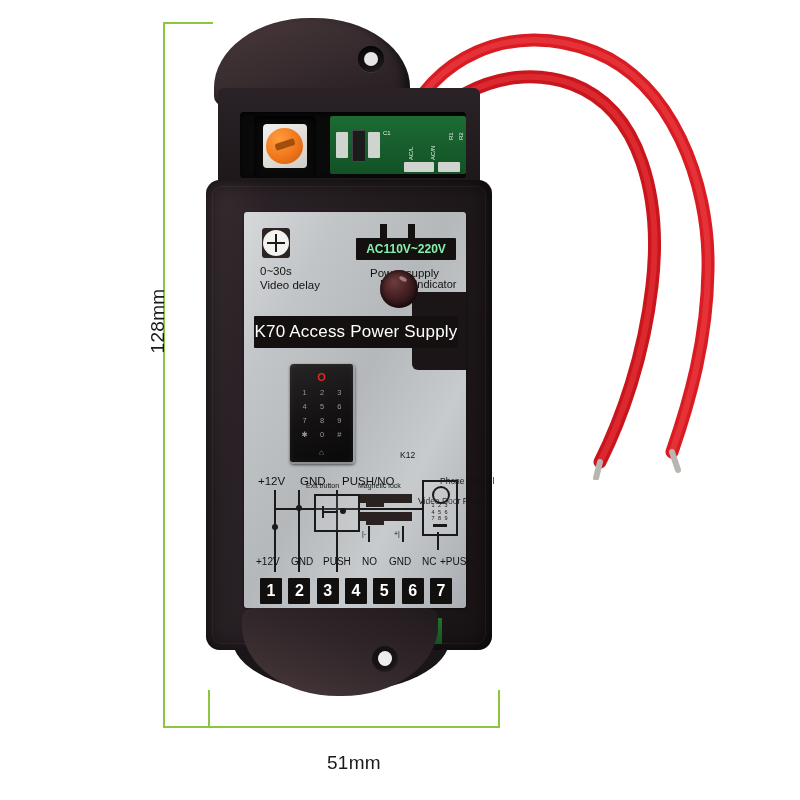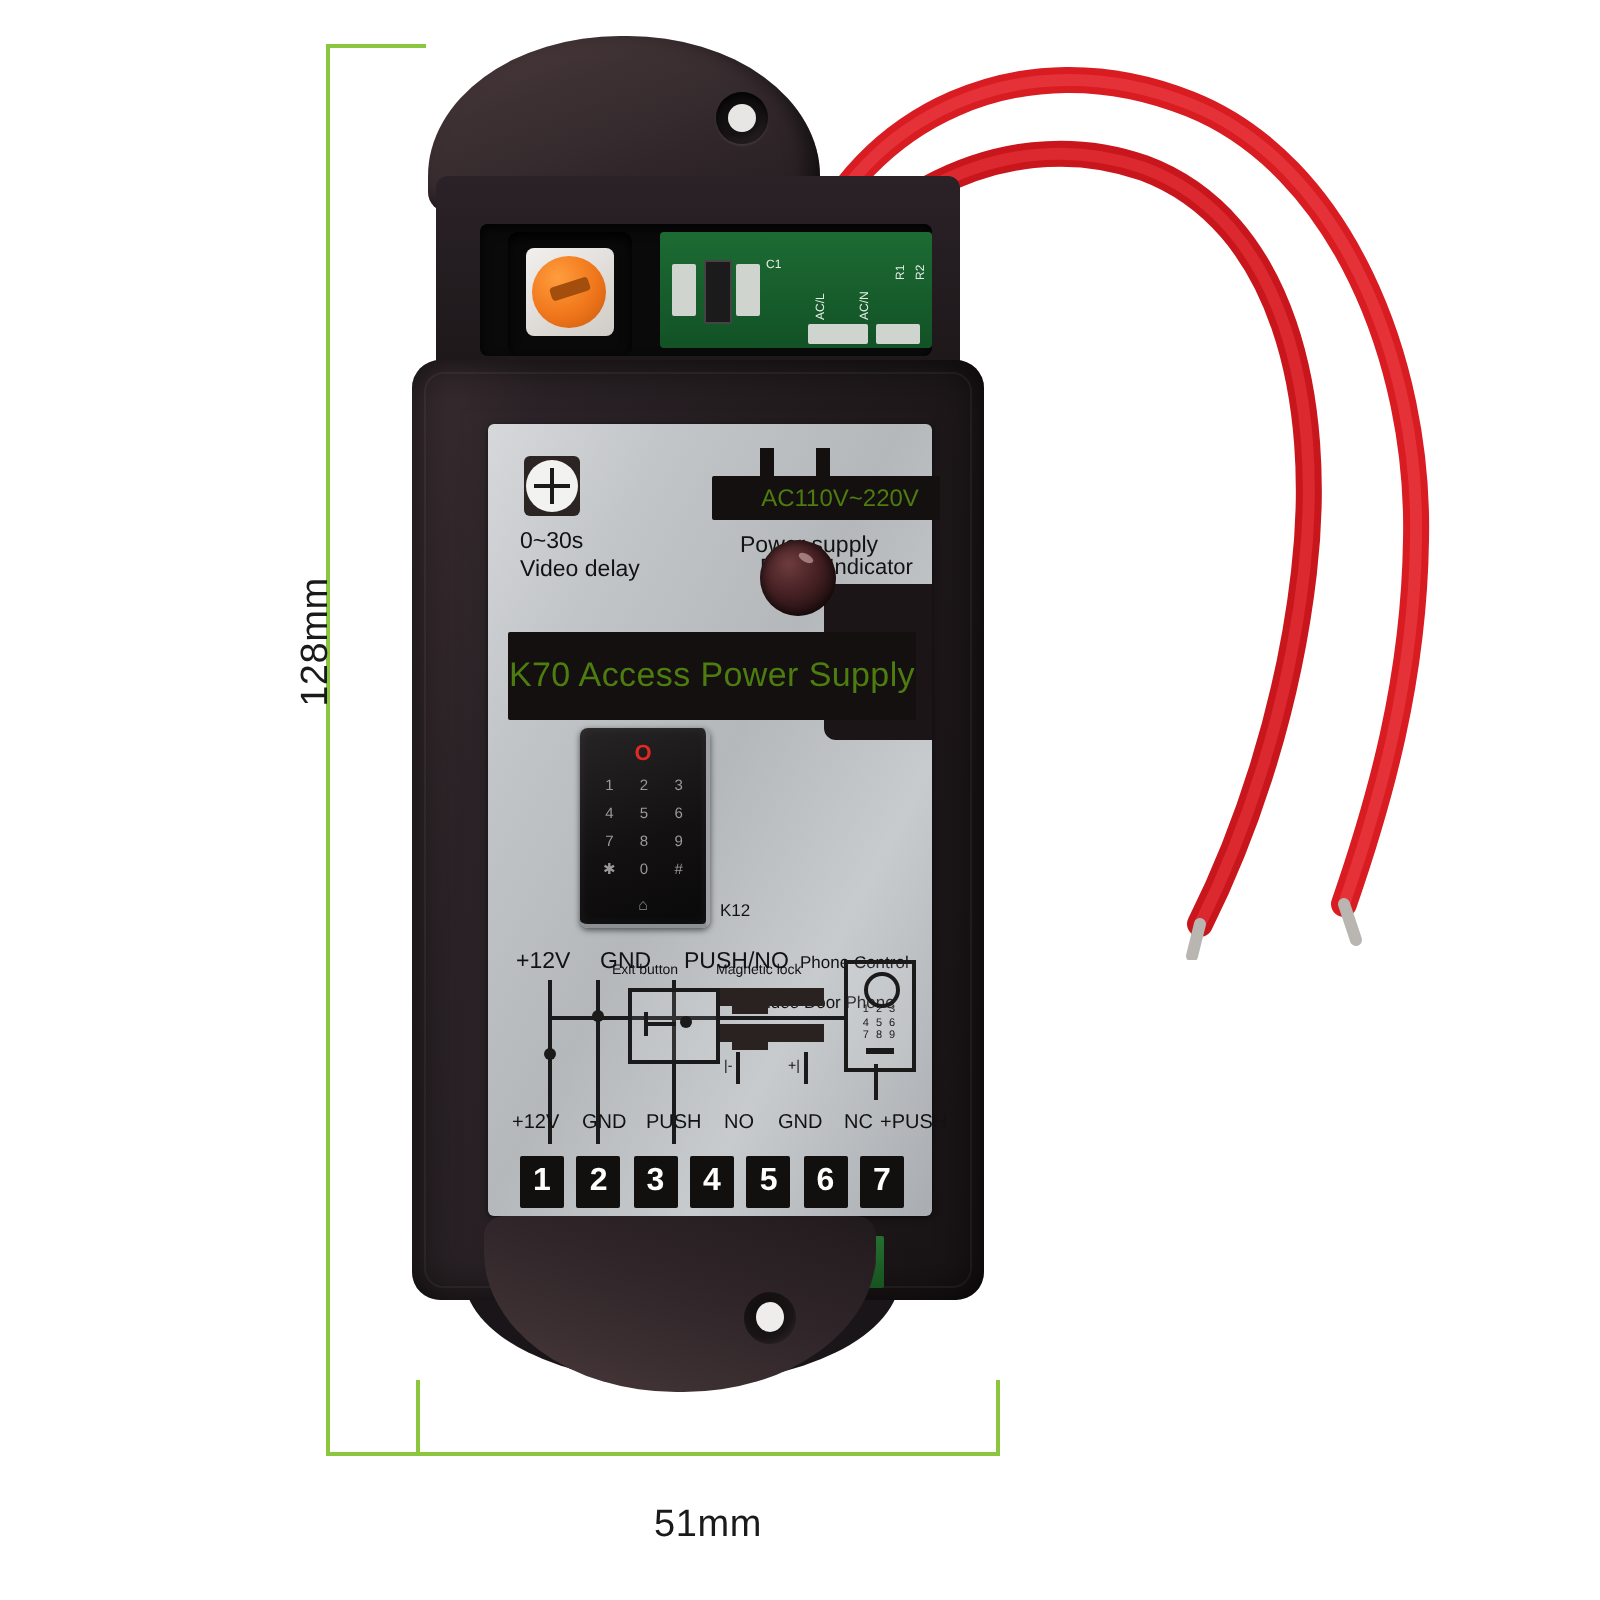--- a/index.html
+++ b/index.html
@@ -117,33 +117,33 @@
     background:linear-gradient(118deg,#d6d8da 0%,#c2c5c8 22%,#b4b8bb 48%,#c8cbce 72%,#a9adb1 100%);
     border-radius:3px;
     box-shadow:0 1px 3px rgba(0,0,0,.5);
   }
   .notch{
     position:absolute;right:0;top:80px;width:54px;height:78px;background:#1b1517;
     border-radius:0 0 0 6px;
   }
 
   .lbl{position:absolute;color:#121212;font-size:11.5px;line-height:1.22;white-space:nowrap;}
-  .lbl.small{font-size:8.5px;}
+  .lbl.small{font-size:8.5px;margin-left:40px;}
   .lbl.tiny{font-size:7px;}
 
   .black-chip{
-    position:absolute;background:#14100f;color:#4d7c0f;
+    position:absolute;background:#14100f;color:#86efac;
     display:flex;align-items:center;justify-content:center;
-    font-size:12px;font-weight:normal;border-radius:1px;white-space:nowrap;padding-left:14px;
+    font-size:12px;font-weight:bold;border-radius:1px;white-space:nowrap;
   }
   .prong{position:absolute;background:#14100f;width:7px;height:15px;}
 
   .title-chip{
-    position:absolute;left:10px;top:104px;width:204px;height:44px;
-    background:#14100f;color:#4d7c0f;
+    position:absolute;left:10px;top:104px;width:204px;height:32px;
+    background:#14100f;color:#ffffff;
     display:flex;align-items:center;justify-content:center;
     font-size:17px;letter-spacing:.2px;border-radius:1px;
   }
 
   .adj-icon{
     position:absolute;left:18px;top:16px;width:28px;height:30px;background:#2b2422;border-radius:3px;
   }
   .adj-circle{
     position:absolute;left:1px;top:2px;width:26px;height:26px;border-radius:50%;
     background:#f2f2f0;

